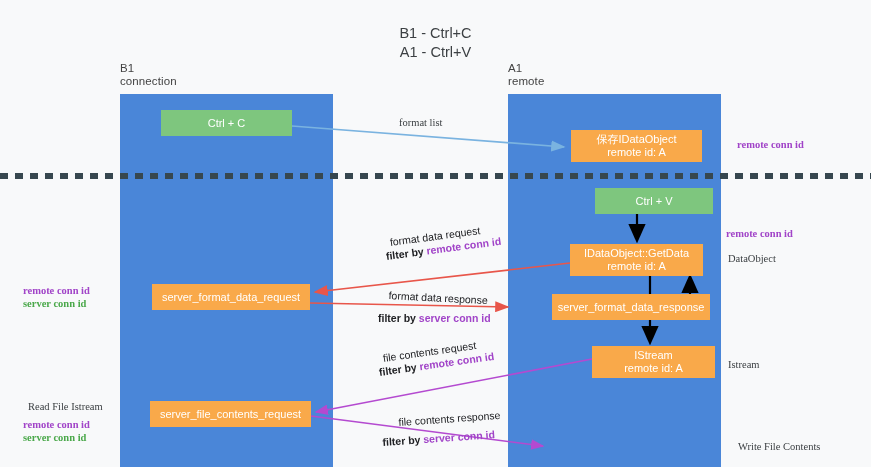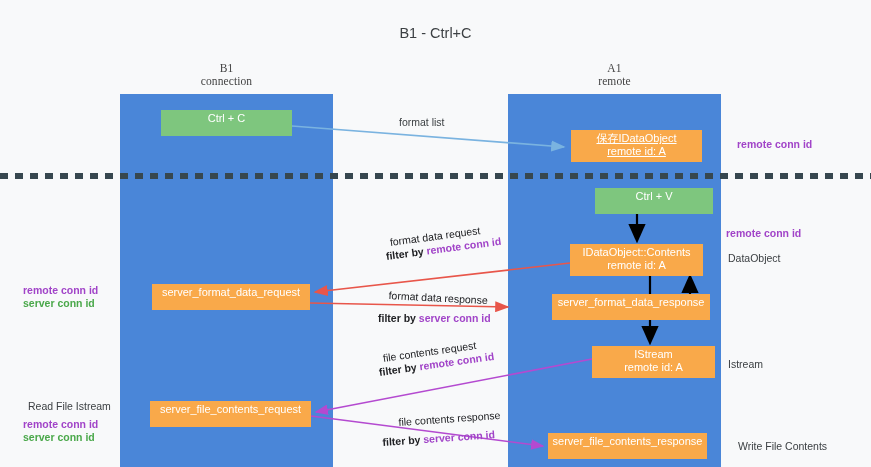--- a/index.html
+++ b/index.html
@@ -11,59 +11,58 @@
     position:relative;
   }
   #stage{position:absolute;left:0;top:16px;width:871px;height:461px;}
 
   
   .lane{position:absolute;background:#4a86d8;}
   .lane-b1{left:120px;top:78px;width:213px;height:389px;}
   .lane-a1{left:508px;top:78px;width:213px;height:389px;}
 
   .lane-title{
-    position:absolute;text-align:center;
+    position:absolute;text-align:left;
     color:#434343;font-size:11.5px;line-height:12.5px;
     letter-spacing:.1px;
-    font-family:Liberation Serif, serif;
   }
   .lane-title-b1{left:120px;top:46px;width:213px;}
   .lane-title-a1{left:508px;top:46px;width:213px;}
 
   
   .header{
     position:absolute;left:0;top:8px;width:871px;
     text-align:center;color:#3c4043;
     font-size:14.5px;line-height:19px;
   }
 
   
   .box{
     position:absolute;
-    display:flex;align-items:center;justify-content:flex-start;
+    display:flex;align-items:center;justify-content:center;
     flex-direction:column;
     color:#ffffff;font-size:11px;line-height:13px;
     text-align:center;box-sizing:border-box;
     padding:2px 4px;
   }
   .box.green{background:#7ec67e;}
   .box.orange{background:#f9a94a;}
 
   .b-ctrlc   {left:161px;top:94px;width:131px;height:26px;}
-  .b-ido     {left:571px;top:114px;width:131px;height:32px;text-decoration:underline;}
+  .b-ido     {left:571px;top:114px;width:131px;height:32px;}
   .b-ctrlv   {left:578px;top:172px;width:118px;height:26px;margin-left:17px;}
   .b-getdata {left:570px;top:228px;width:133px;height:32px;}
   .b-sfdreq  {left:152px;top:268px;width:158px;height:26px;}
   .b-sfdres  {left:513px;top:278px;width:158px;height:26px;margin-left:39px;}
   .b-istream {left:592px;top:330px;width:123px;height:32px;}
   .b-sfcreq  {left:150px;top:385px;width:161px;height:26px;}
   .b-sfcres  {left:548px;top:417px;width:159px;height:26px;}
 
   
-  .ann{position:absolute;font-size:10.5px;line-height:13px;color:#202124;white-space:nowrap;}
+  .ann{position:absolute;font-size:10.5px;line-height:13px;color:#202124;white-space:nowrap;font-family:Liberation Serif, serif;}
   .ann.bold{font-weight:bold;}
   .purple{color:#a144c8;font-weight:bold;}
   .green-t{color:#4aa84a;font-weight:bold;}
 
   .a-remote1{left:737px;top:122px;}
   .a-remote2{left:726px;top:211px;}
   .a-dataobject{left:728px;top:236px;font-weight:normal;color:#3c4043;}
   .a-istream{left:728px;top:342px;font-weight:normal;color:#3c4043;}
   .a-write{left:738px;top:424px;font-weight:normal;color:#3c4043;text-align:center;}
 
@@ -87,20 +86,21 @@
 
   svg.overlay{position:absolute;left:0;top:0;width:871px;height:467px;pointer-events:none;}
 </style>
 </head>
 <body>
 
 <div id="stage">
 
   <div class="header">
     <div>B1 - Ctrl+C</div>
+    <div>A1 - Ctrl+V</div>
   </div>
 
   <div class="lane-title lane-title-b1">
     <div>B1</div>
     <div>connection</div>
   </div>
   <div class="lane-title lane-title-a1">
     <div>A1</div>
     <div>remote</div>
   </div>
@@ -153,44 +153,41 @@
   <div class="box orange b-ido">
     <span>保存IDataObject</span>
     <span>remote id: A</span>
   </div>
 
   <div class="box green b-ctrlv">
     <span>Ctrl + V</span>
   </div>
 
   <div class="box orange b-getdata">
-    <span>IDataObject::Contents</span>
+    <span>IDataObject::GetData</span>
     <span>remote id: A</span>
   </div>
 
   <div class="box orange b-sfdreq">
     <span>server_format_data_request</span>
   </div>
 
   <div class="box orange b-sfdres">
     <span>server_format_data_response</span>
   </div>
 
   <div class="box orange b-istream">
     <span>IStream</span>
     <span>remote id: A</span>
   </div>
 
   <div class="box orange b-sfcreq">
     <span>server_file_contents_request</span>
   </div>
 
-  <div class="box orange b-sfcres">
-    <span>server_file_contents_response</span>
-  </div>
 
   <div class="ann a-formatlist">format list</div>
 
   <div class="ann bold purple a-remote1">remote conn id</div>
   <div class="ann bold purple a-remote2">remote conn id</div>
   <div class="ann a-dataobject">DataObject</div>
   <div class="ann a-istream">Istream</div>
   <div class="ann a-write">Write File Contents</div>
 
   <div class="ann a-left-conn">

